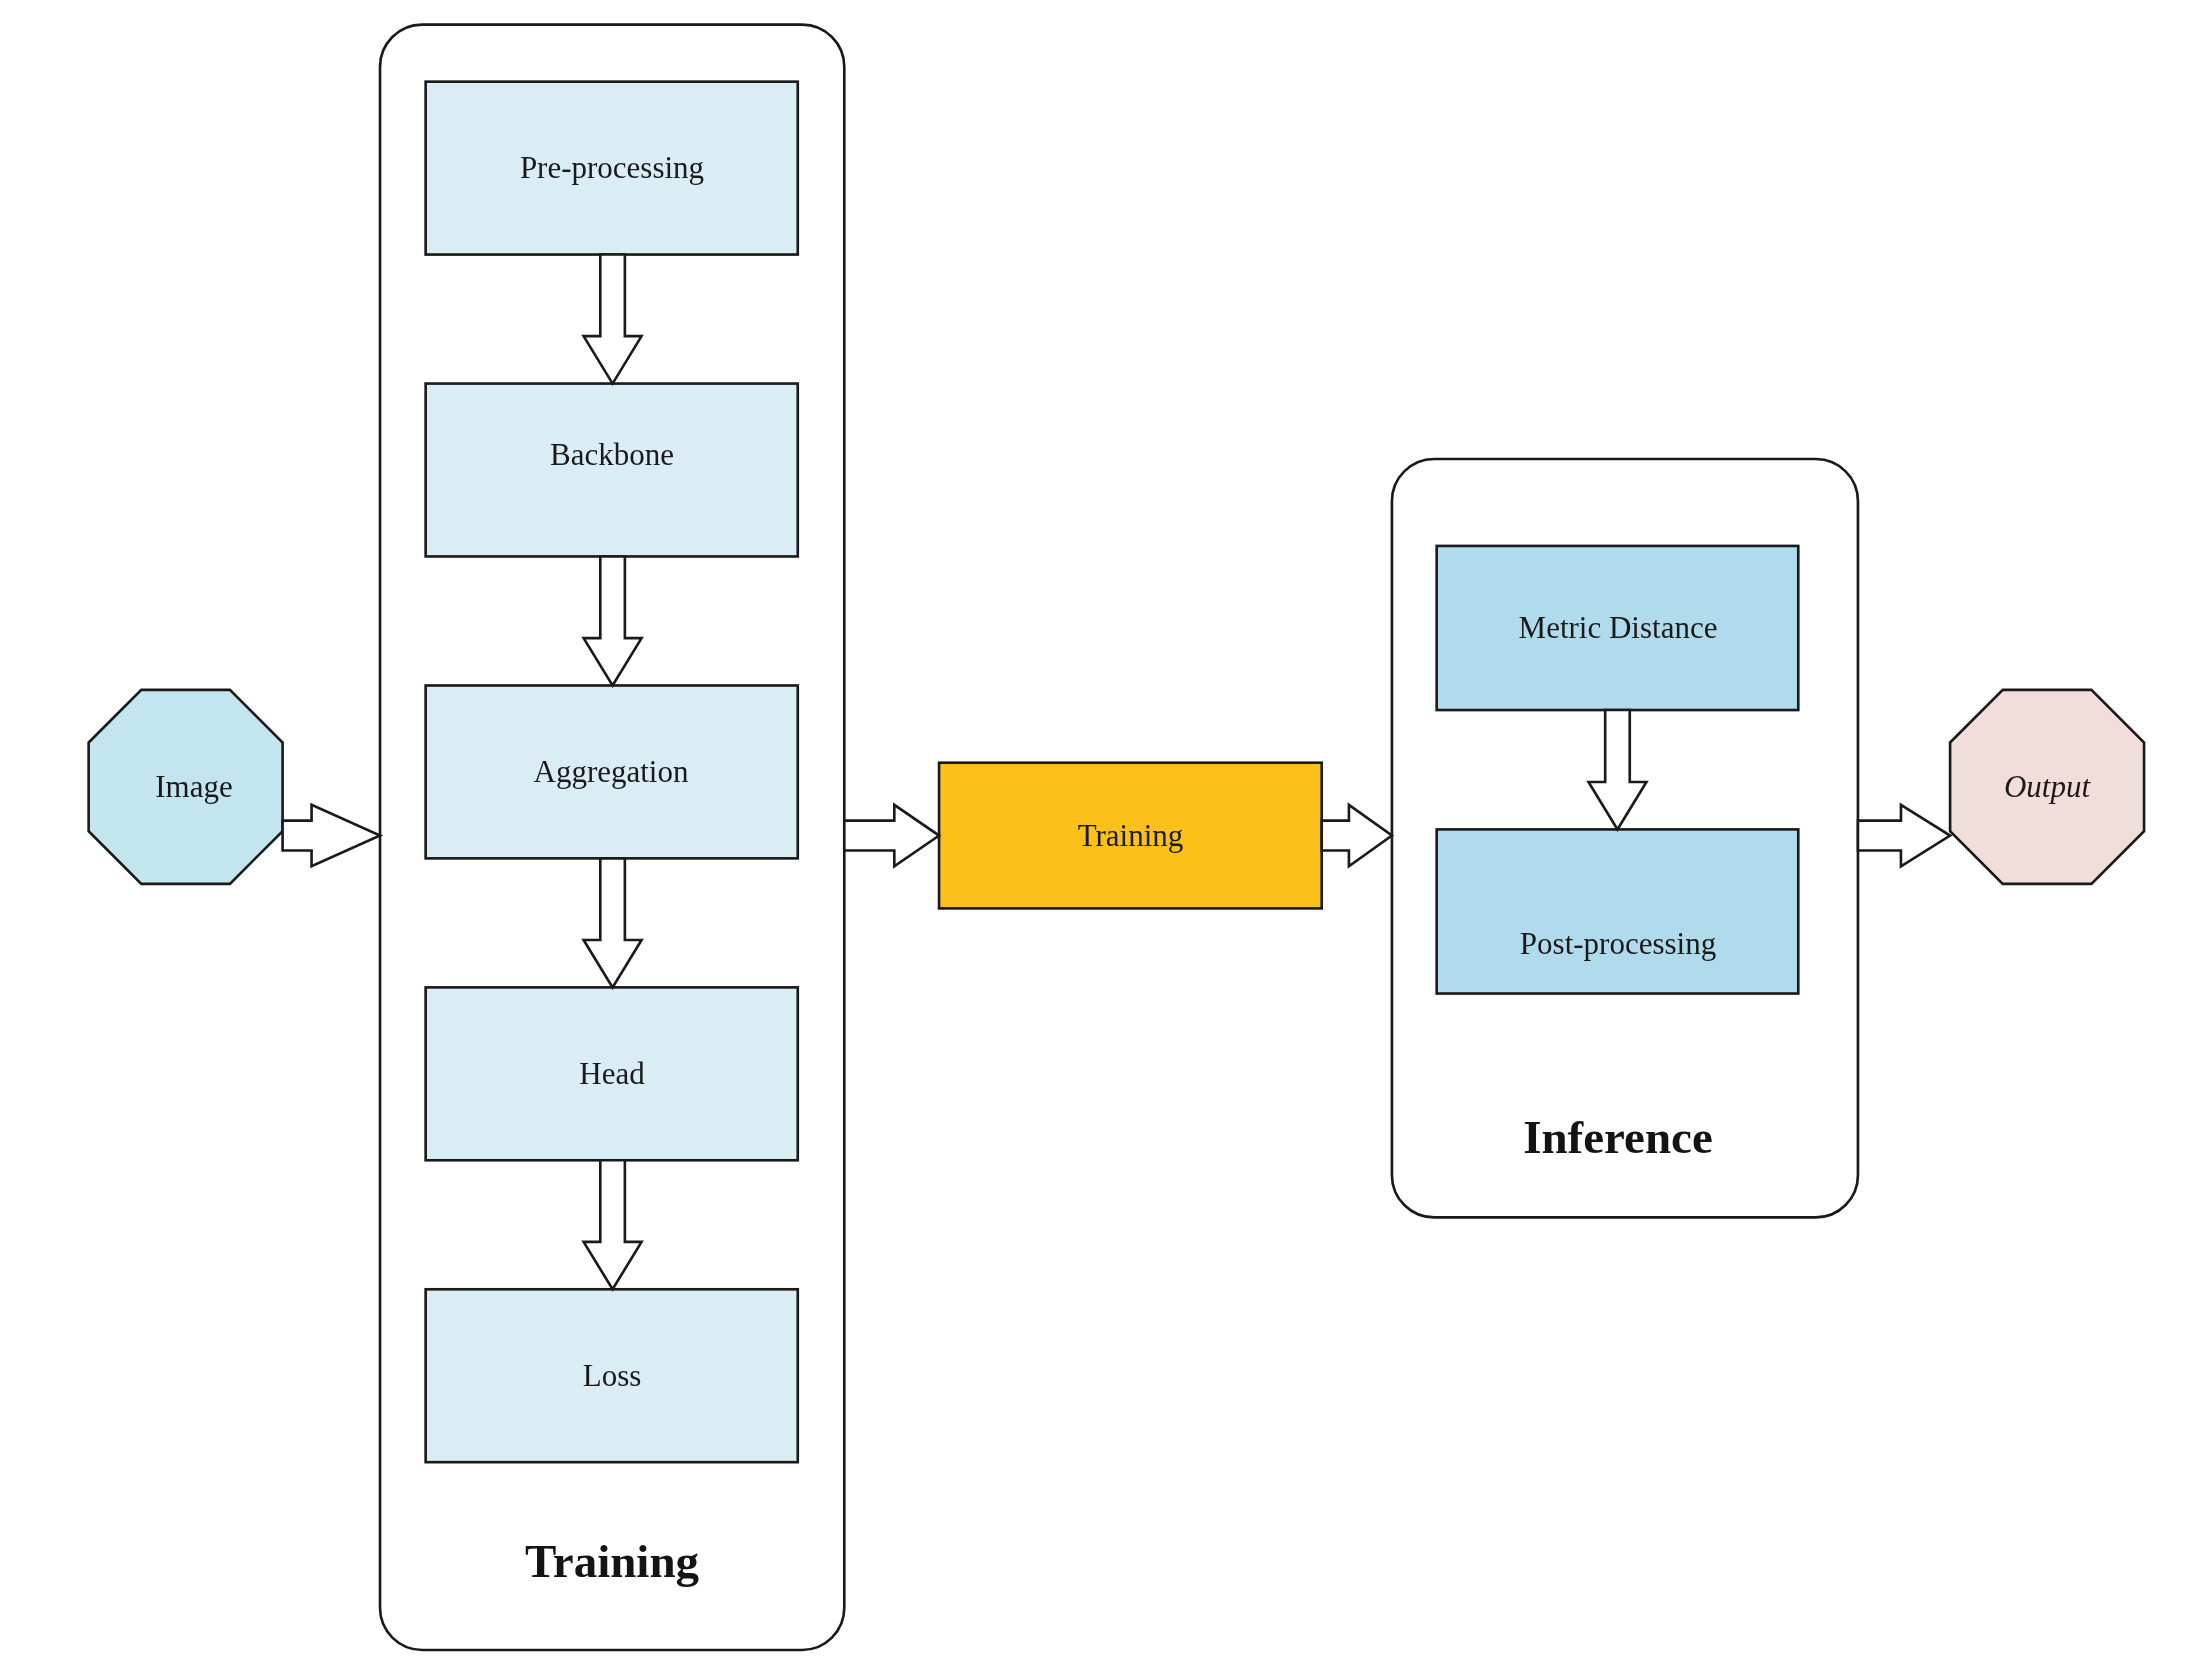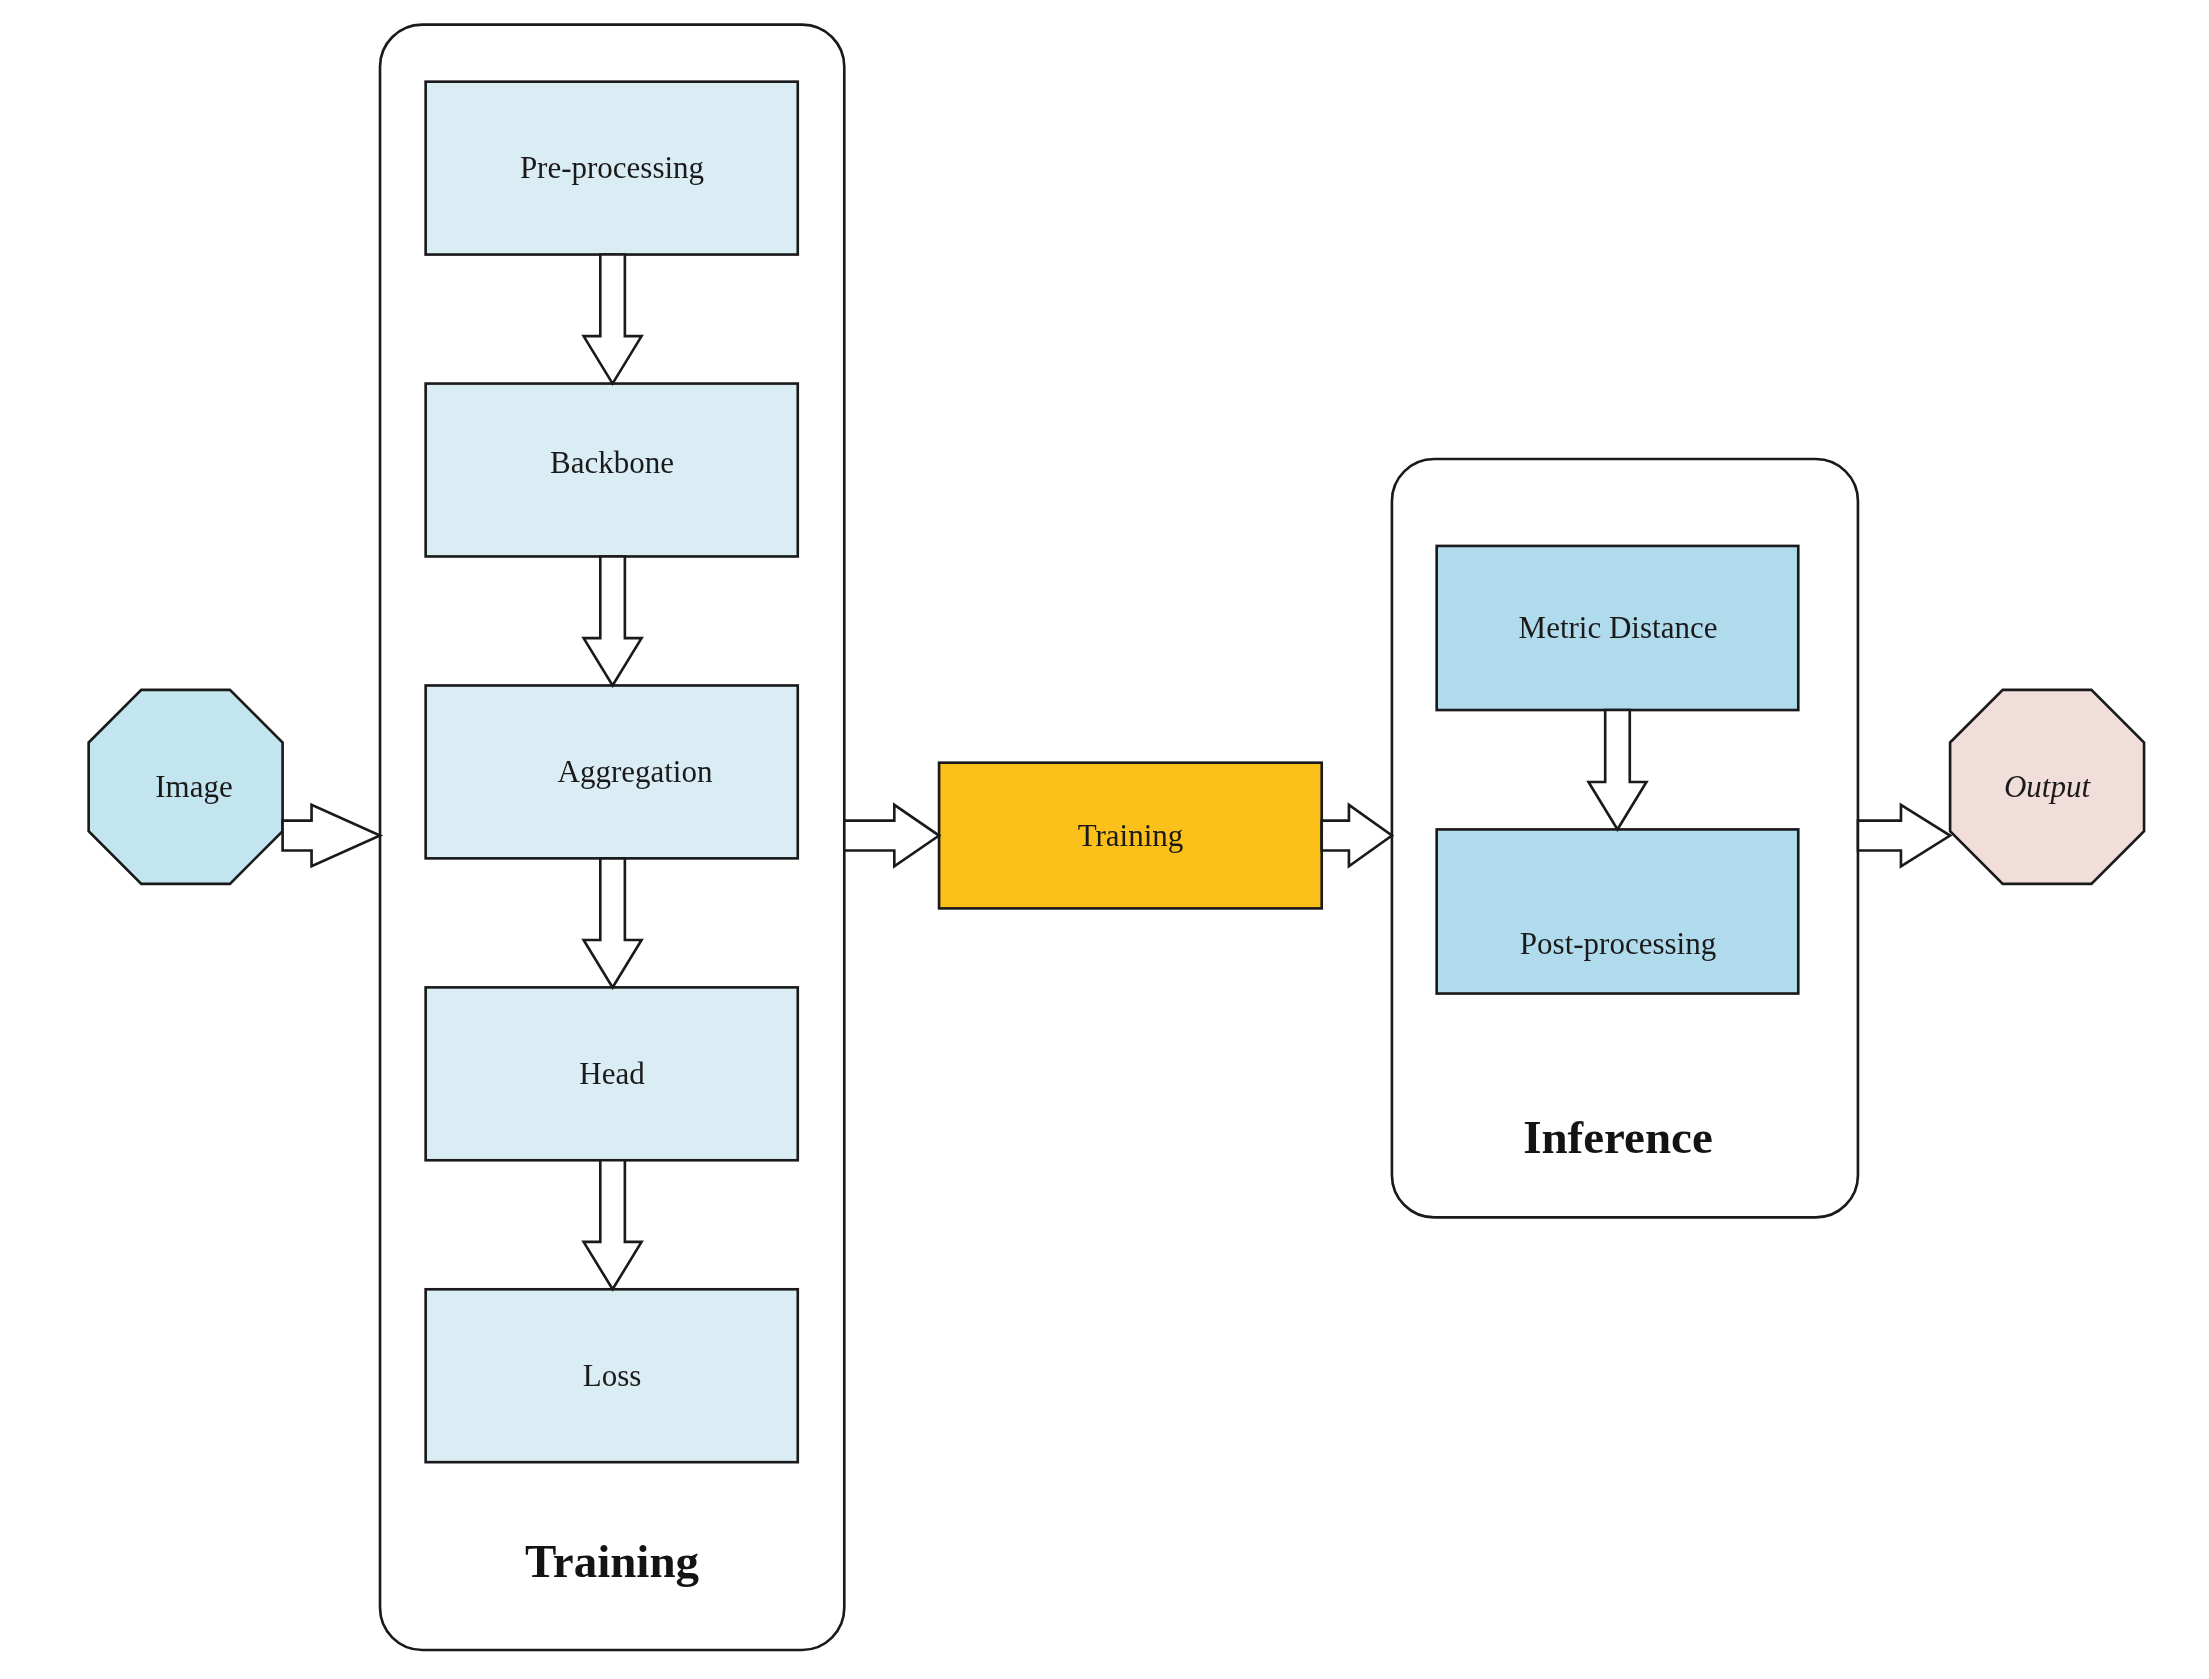--- a/index.html
+++ b/index.html
@@ -85,23 +85,23 @@
     <polygon points="322,935 355,935 355,917 433,952 355,987 355,969 322,969" fill="#ffffff" stroke="#1a1a1a" stroke-width="3"></polygon>
     <polygon points="962,935 1019,935 1019,917 1070,952 1019,987 1019,969 962,969" fill="#ffffff" stroke="#1a1a1a" stroke-width="3"></polygon>
     <polygon points="1506,935 1537,935 1537,917 1586,952 1537,987 1537,969 1506,969" fill="#ffffff" stroke="#1a1a1a" stroke-width="3"></polygon>
     <polygon points="2117,935 2166,935 2166,917 2222,952 2166,987 2166,969 2117,969" fill="#ffffff" stroke="#1a1a1a" stroke-width="3"></polygon>
   </svg>
 
   <div class="node-label" style="left:89px; top:743px; width:210px; height:89px;">Image</div>
 
   <div class="node-label" style="left:426px; top:82px; width:372px; height:173px;">Pre-processing</div>
 
-  <div class="node-label" style="left:426px; top:384px; width:372px; height:159px;">Backbone</div>
+  <div class="node-label" style="left:426px; top:376px; width:372px; height:159px;">Backbone</div>
 
-  <div class="node-label" style="left:440px; top:686px; width:372px; height:173px;padding-left:9px;">Aggregation</div>
+  <div class="node-label" style="left:416px; top:686px; width:372px; height:173px;padding-left:9px;">Aggregation</div>
 
   <div class="node-label" style="left:426px; top:988px; width:372px; height:173px;">Head</div>
 
   <div class="node-label" style="left:426px; top:1290px; width:372px; height:173px;">Loss</div>
 
   <div class="group-caption" style="left:426px; top:1526px; width:372px; height:70px;">Training</div>
 
   <div class="node-label" style="left:939px; top:763px; width:383px; height:146px;">Training</div>
 
   <div class="node-label" style="left:1437px; top:546px; width:362px; height:164px;border-radius:6px;">Metric Distance</div>

